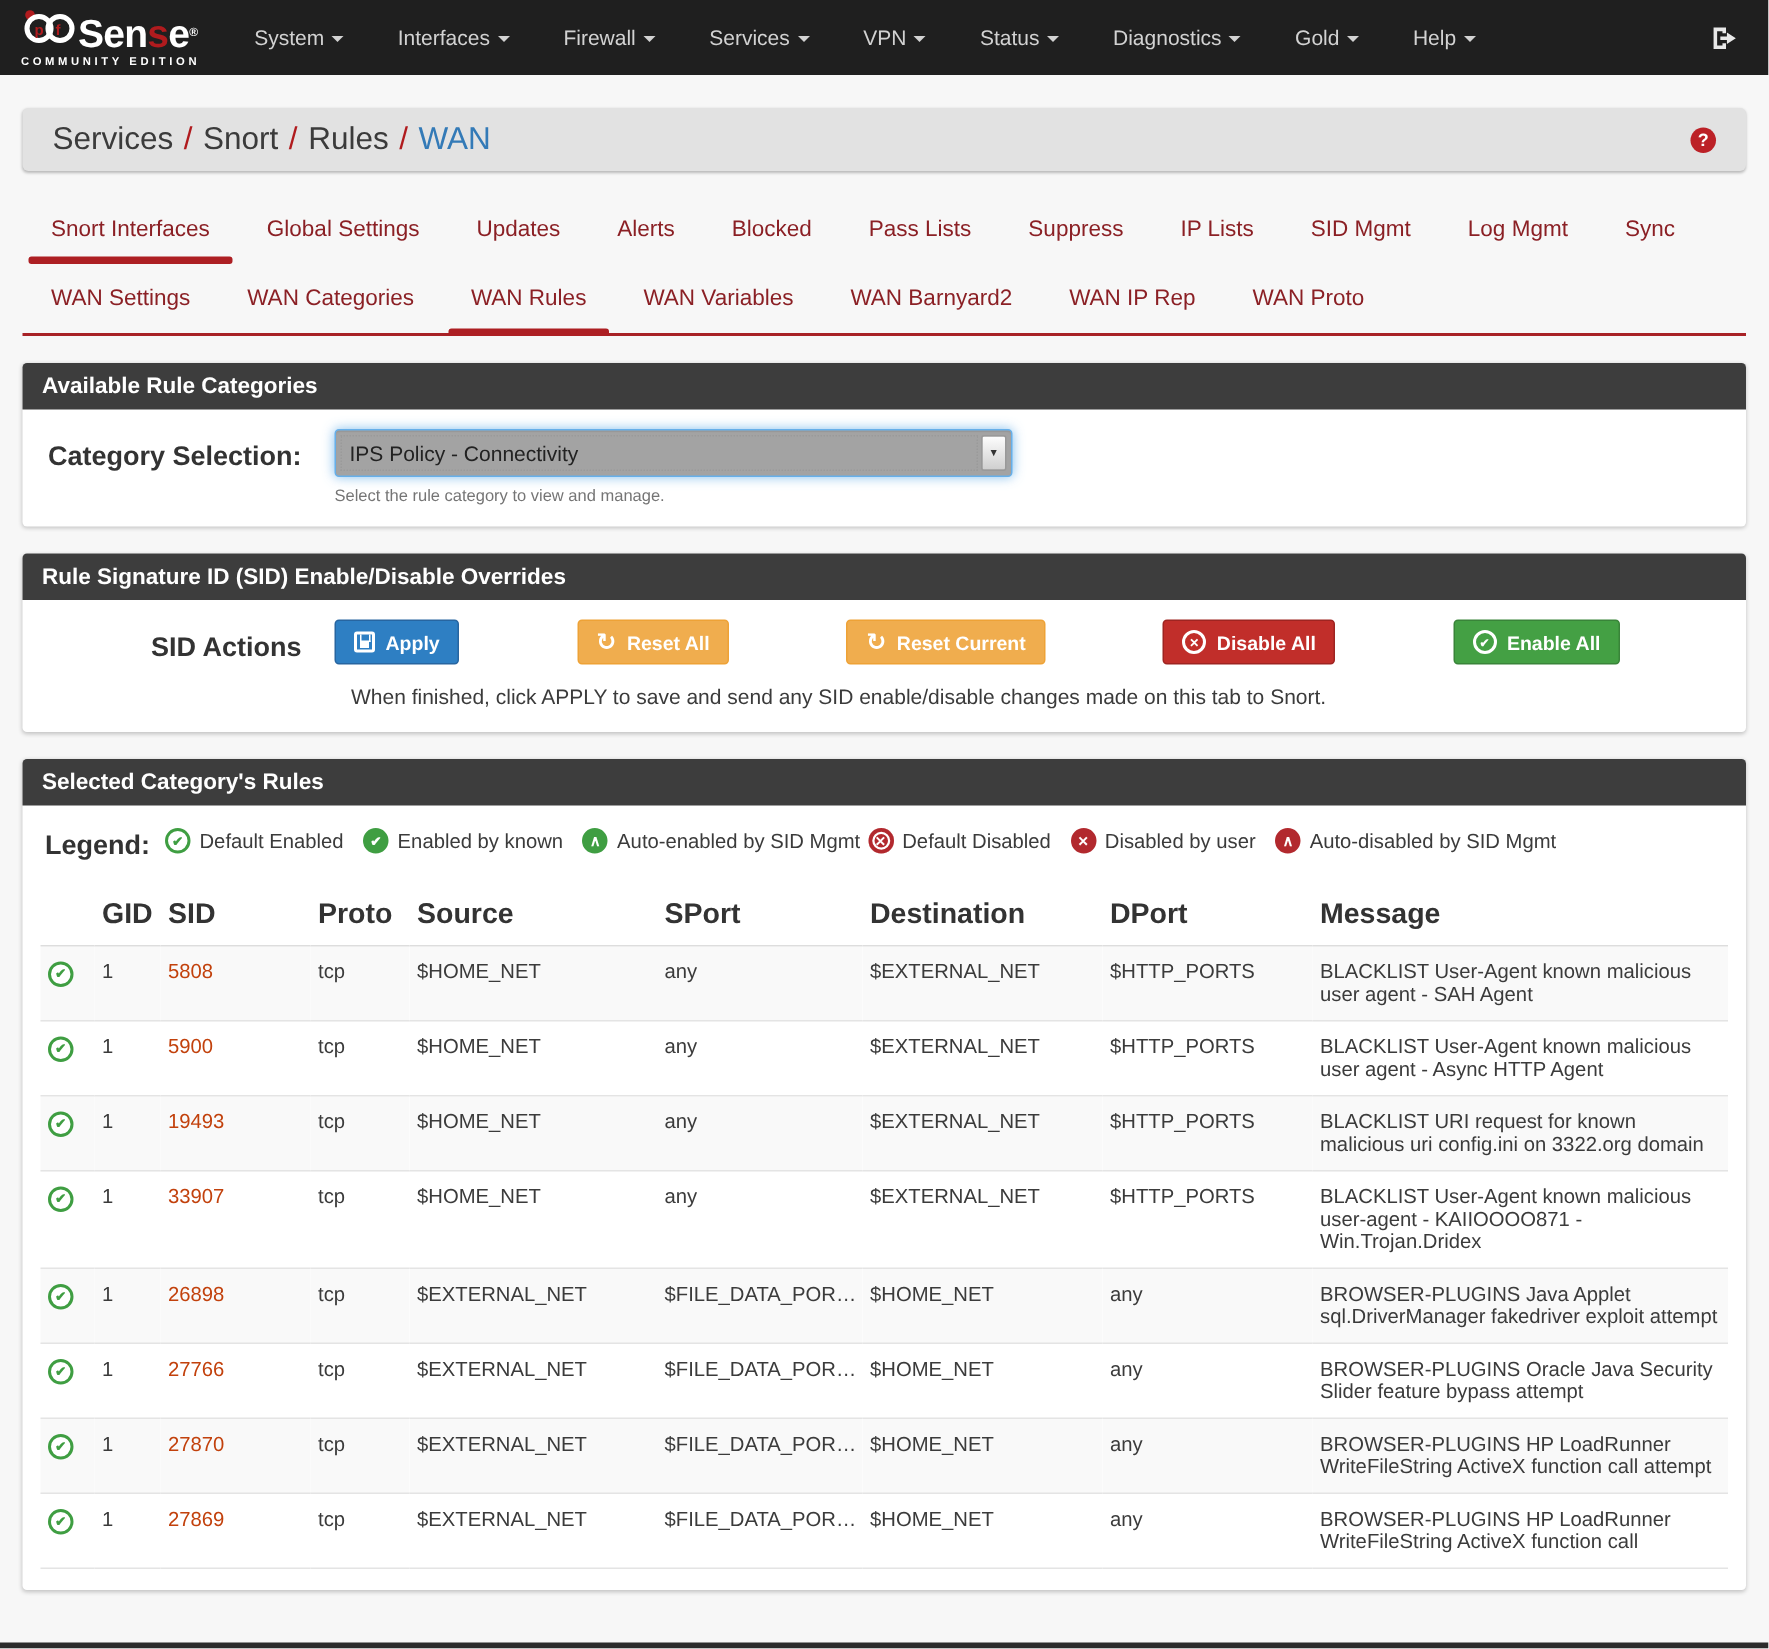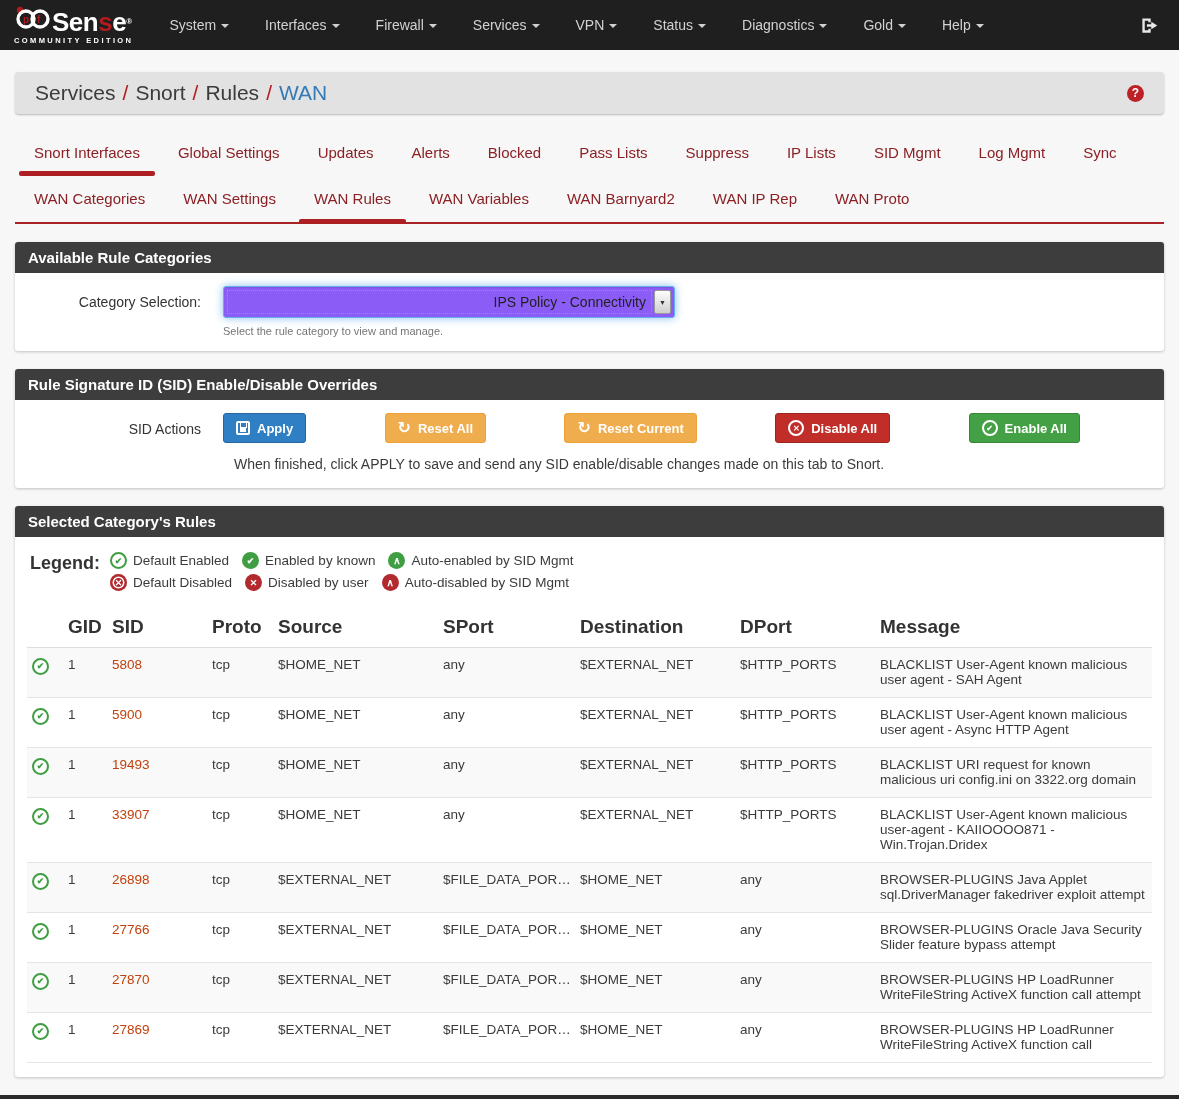--- a/index.html
+++ b/index.html
@@ -44,27 +44,27 @@
     background:#ad1f23; border-radius:2px; }
   .tabs2 .tab.active::after { bottom:-2px; }
 
   
   .panel { margin:18px 15px 14px; background:#fff; border-radius:3px; box-shadow:0 1px 3px rgba(0,0,0,.22); }
   .panel-header { background:#3d3d3d; color:#fff; font-size:15px; font-weight:bold;
     padding:7px 13px; border-radius:3px 3px 0 0; }
   .panel-body { padding:13px 12px 14px; }
 
   .form-row { display:flex; align-items:flex-start; }
-  .form-label { width:196px; text-align:right; font-weight:normal; font-size:14px; padding:8px 22px 0 0; }
+  .form-label { width:196px; text-align:right; font-weight:bold; font-size:18px; padding:8px 22px 0 0; }
   .form-field { flex:1; }
 
   
-  .select { width:452px; height:32px; background:#8b5cf6; border:1px solid #66afe9; border-radius:3px;
+  .select { width:452px; height:32px; background:#a3a3a3; border:1px solid #66afe9; border-radius:3px;
     box-shadow:0 0 8px rgba(102,175,233,.8), inset 0 1px 1px rgba(0,0,0,.08);
-    display:flex; align-items:center; cursor:pointer;text-align:right; }
+    display:flex; align-items:center; cursor:pointer; }
   .select-text { flex:1; margin:3px 2px 3px 3px; padding:3px 5px; font-size:14px; color:#222;
     border:1px dotted #9a9a9a; white-space:nowrap; overflow:hidden; }
   .select-arrow { width:17px; height:24px; margin-right:3px; border:1px solid #999; border-radius:2px;
     background:linear-gradient(#fdfdfd,#cfcfcf); display:flex; align-items:center; justify-content:center;
     font-size:7px; color:#333; }
   .field-help { margin-top:7px; font-size:11px; color:#757575; }
 
   
   .sid-buttons { flex:1; display:flex; justify-content:space-between; padding-right:72px; }
   .btn { display:inline-flex; align-items:center; gap:7px; border-radius:3px; border:1px solid;
@@ -82,21 +82,21 @@
     font-size:16px; font-weight:bold; line-height:14px; }
   .btn[data-icon="disable"] .bic, .btn[data-icon="enable"] .bic {
     width:16px; height:16px; border:2px solid #fff; border-radius:50%; font-size:8px; }
   .btn[data-icon="disable"] .bic::before { content:"\2715"; font-weight:bold; }
   .btn[data-icon="enable"] .bic::before { content:"\2714"; font-weight:bold; }
   .sid-note { margin:13px 0 2px 207px; font-size:14px; color:#3b3b3b; }
 
   
   .legend { display:flex; align-items:flex-start; padding:2px 0 4px 3px; }
   .legend-label { font-weight:bold; font-size:18px; margin-right:10px; padding-top:1px; }
-  .legend-rows { display:flex; flex-direction:column; gap:5px; }
+  .legend-rows { display:flex; flex-direction:row; gap:5px; }
   .legend-row { display:flex; align-items:center; gap:13px; }
   .legend-item { display:flex; align-items:center; gap:6px; font-size:13.5px; color:#3b3b3b; }
 
   
   .sicon { display:inline-flex; align-items:center; justify-content:center; width:17px; height:17px;
     border-radius:50%; font-size:9px; font-weight:bold; flex:0 0 auto; }
   .sicon[data-icon="default-enabled"] { border:2px solid #3f9e42; color:#3f9e42; background:#fff; }
   .sicon[data-icon="default-enabled"]::before { content:"\2714"; }
   .sicon[data-icon="enabled-user"] { background:#3f9e42; color:#fff; }
   .sicon[data-icon="enabled-user"]::before { content:"\2714"; }
@@ -205,23 +205,23 @@
 
     <span class="tab">SID Mgmt</span>
 
     <span class="tab">Log Mgmt</span>
 
     <span class="tab">Sync</span>
   </div>
 
 <div class="tabs tabs2">
 
+    <span class="tab">WAN Settings</span>
+
     <span class="tab">WAN Categories</span>
-
-    <span class="tab">WAN Settings</span>
 
     <span class="tab active">WAN Rules</span>
 
     <span class="tab">WAN Variables</span>
 
 
     <span class="tab">WAN Barnyard2</span>
 
     <span class="tab">WAN IP Rep</span>
 

